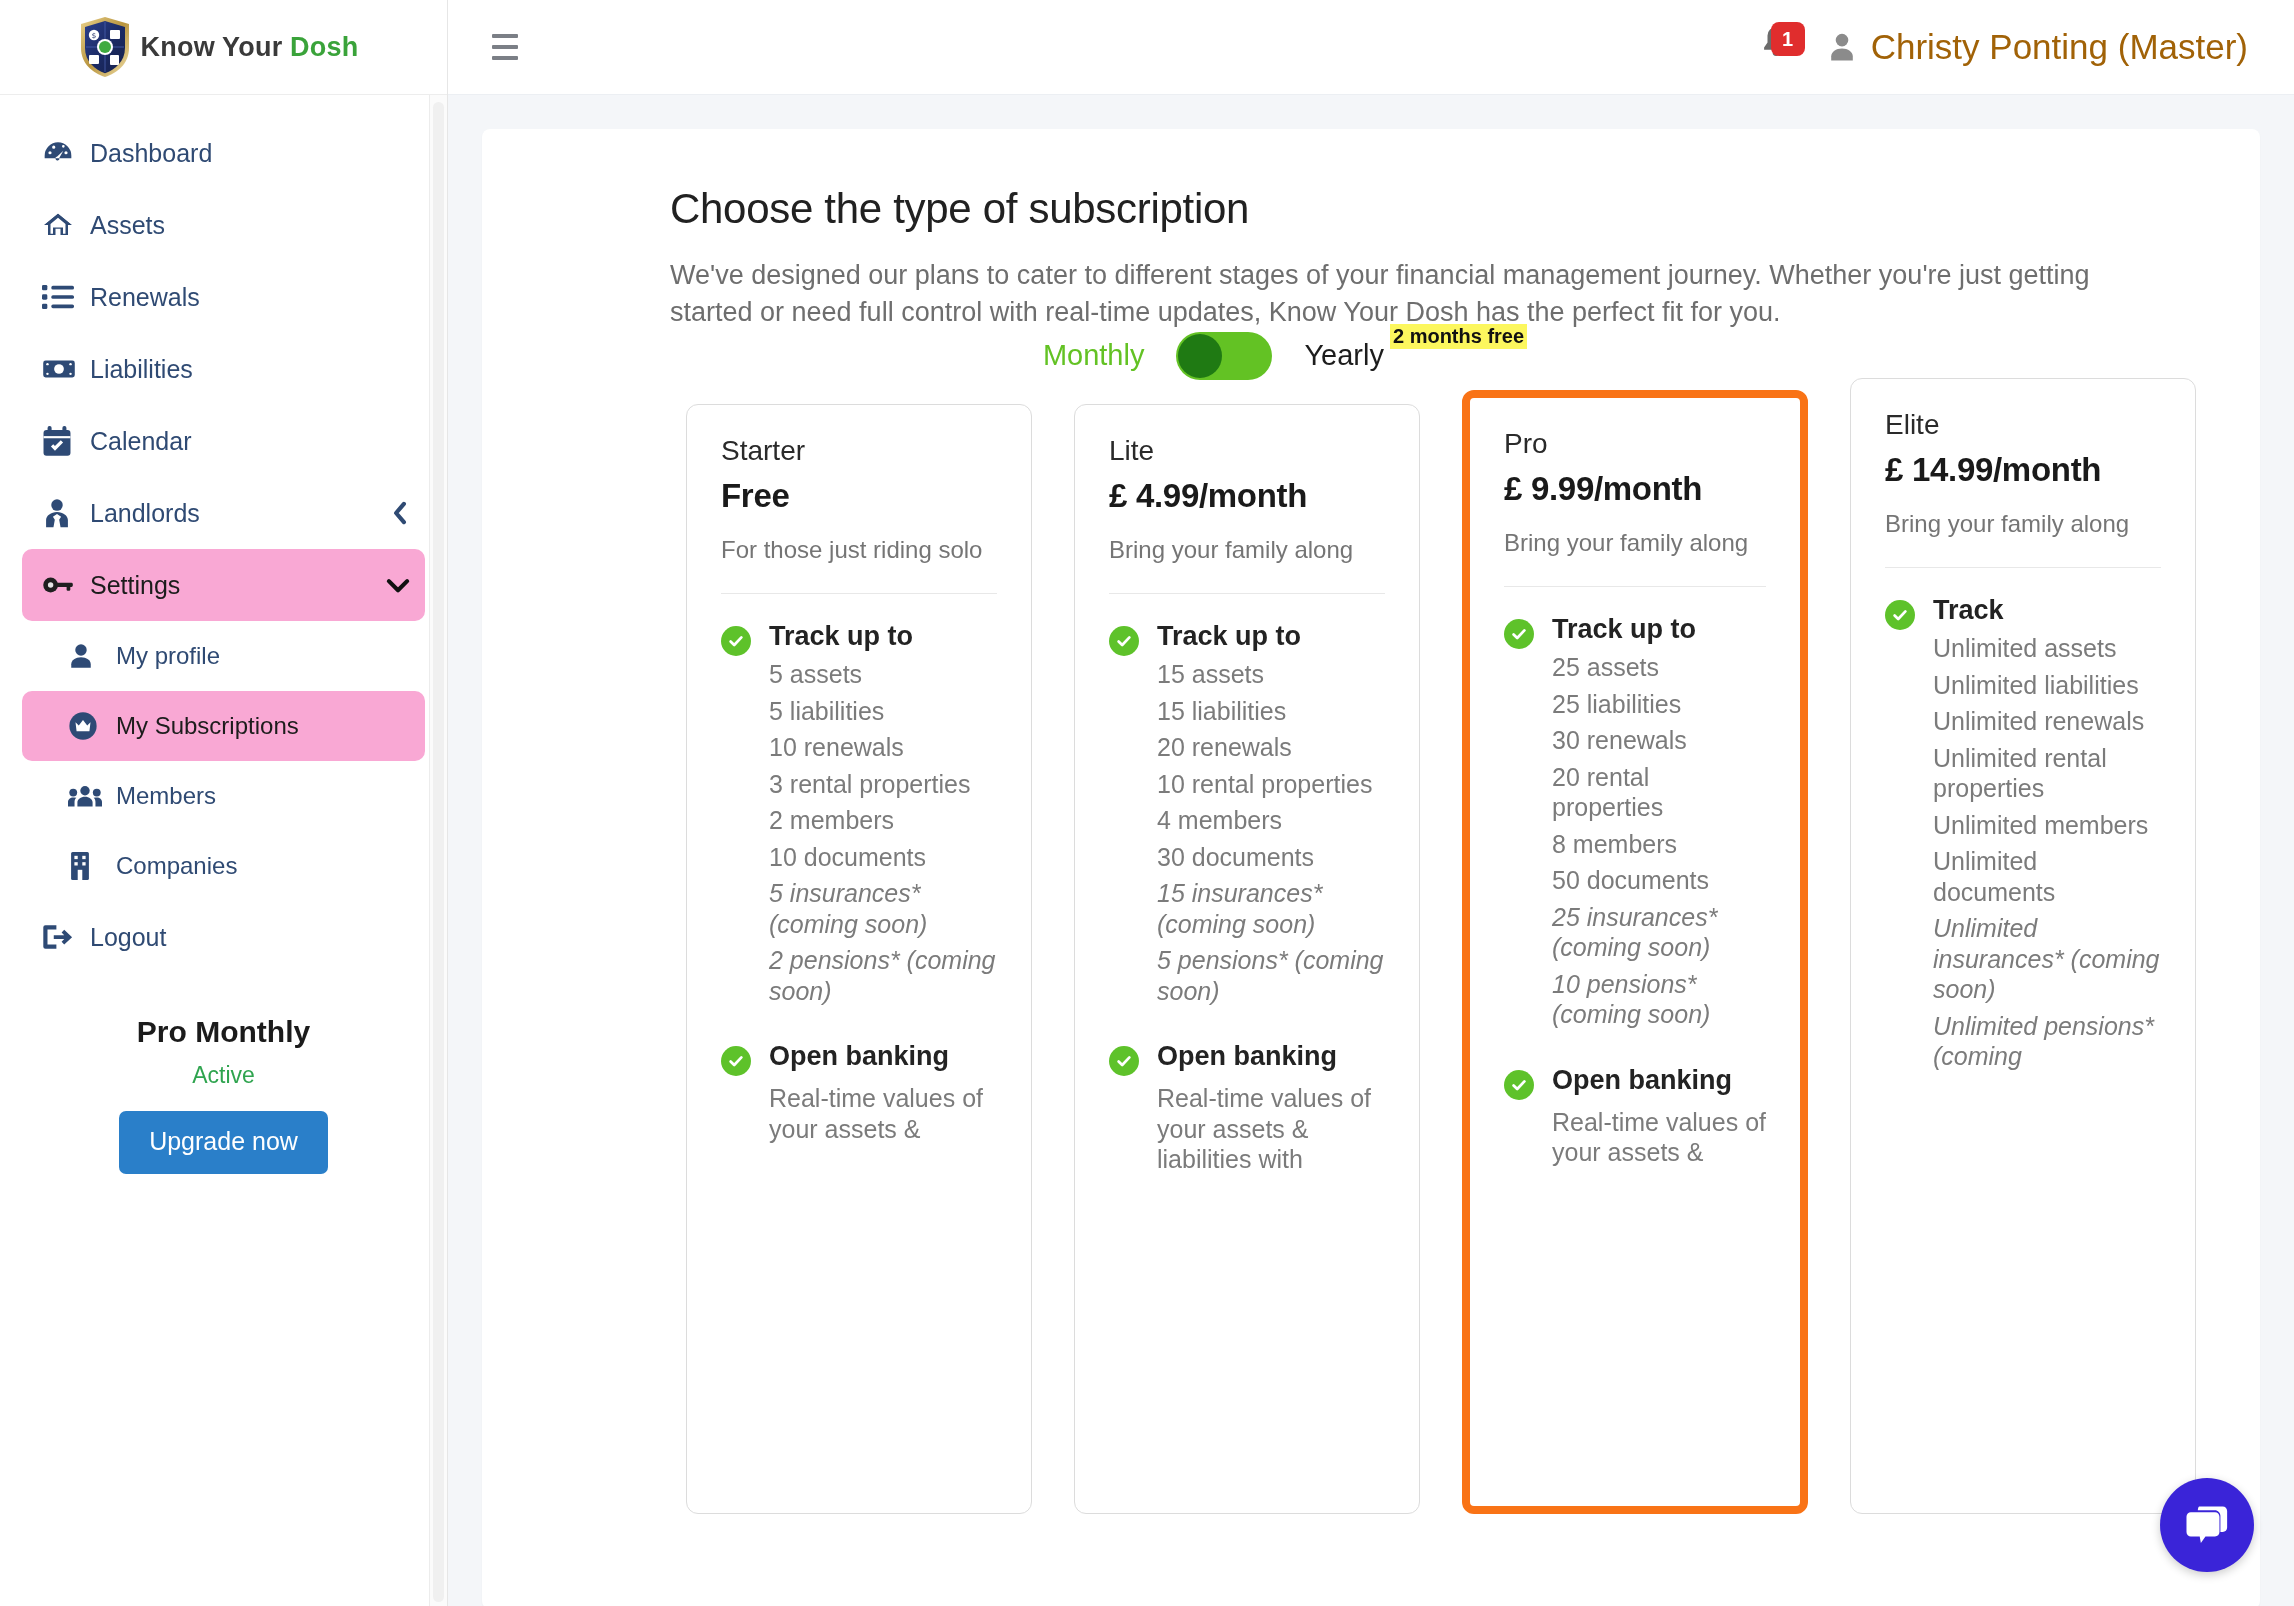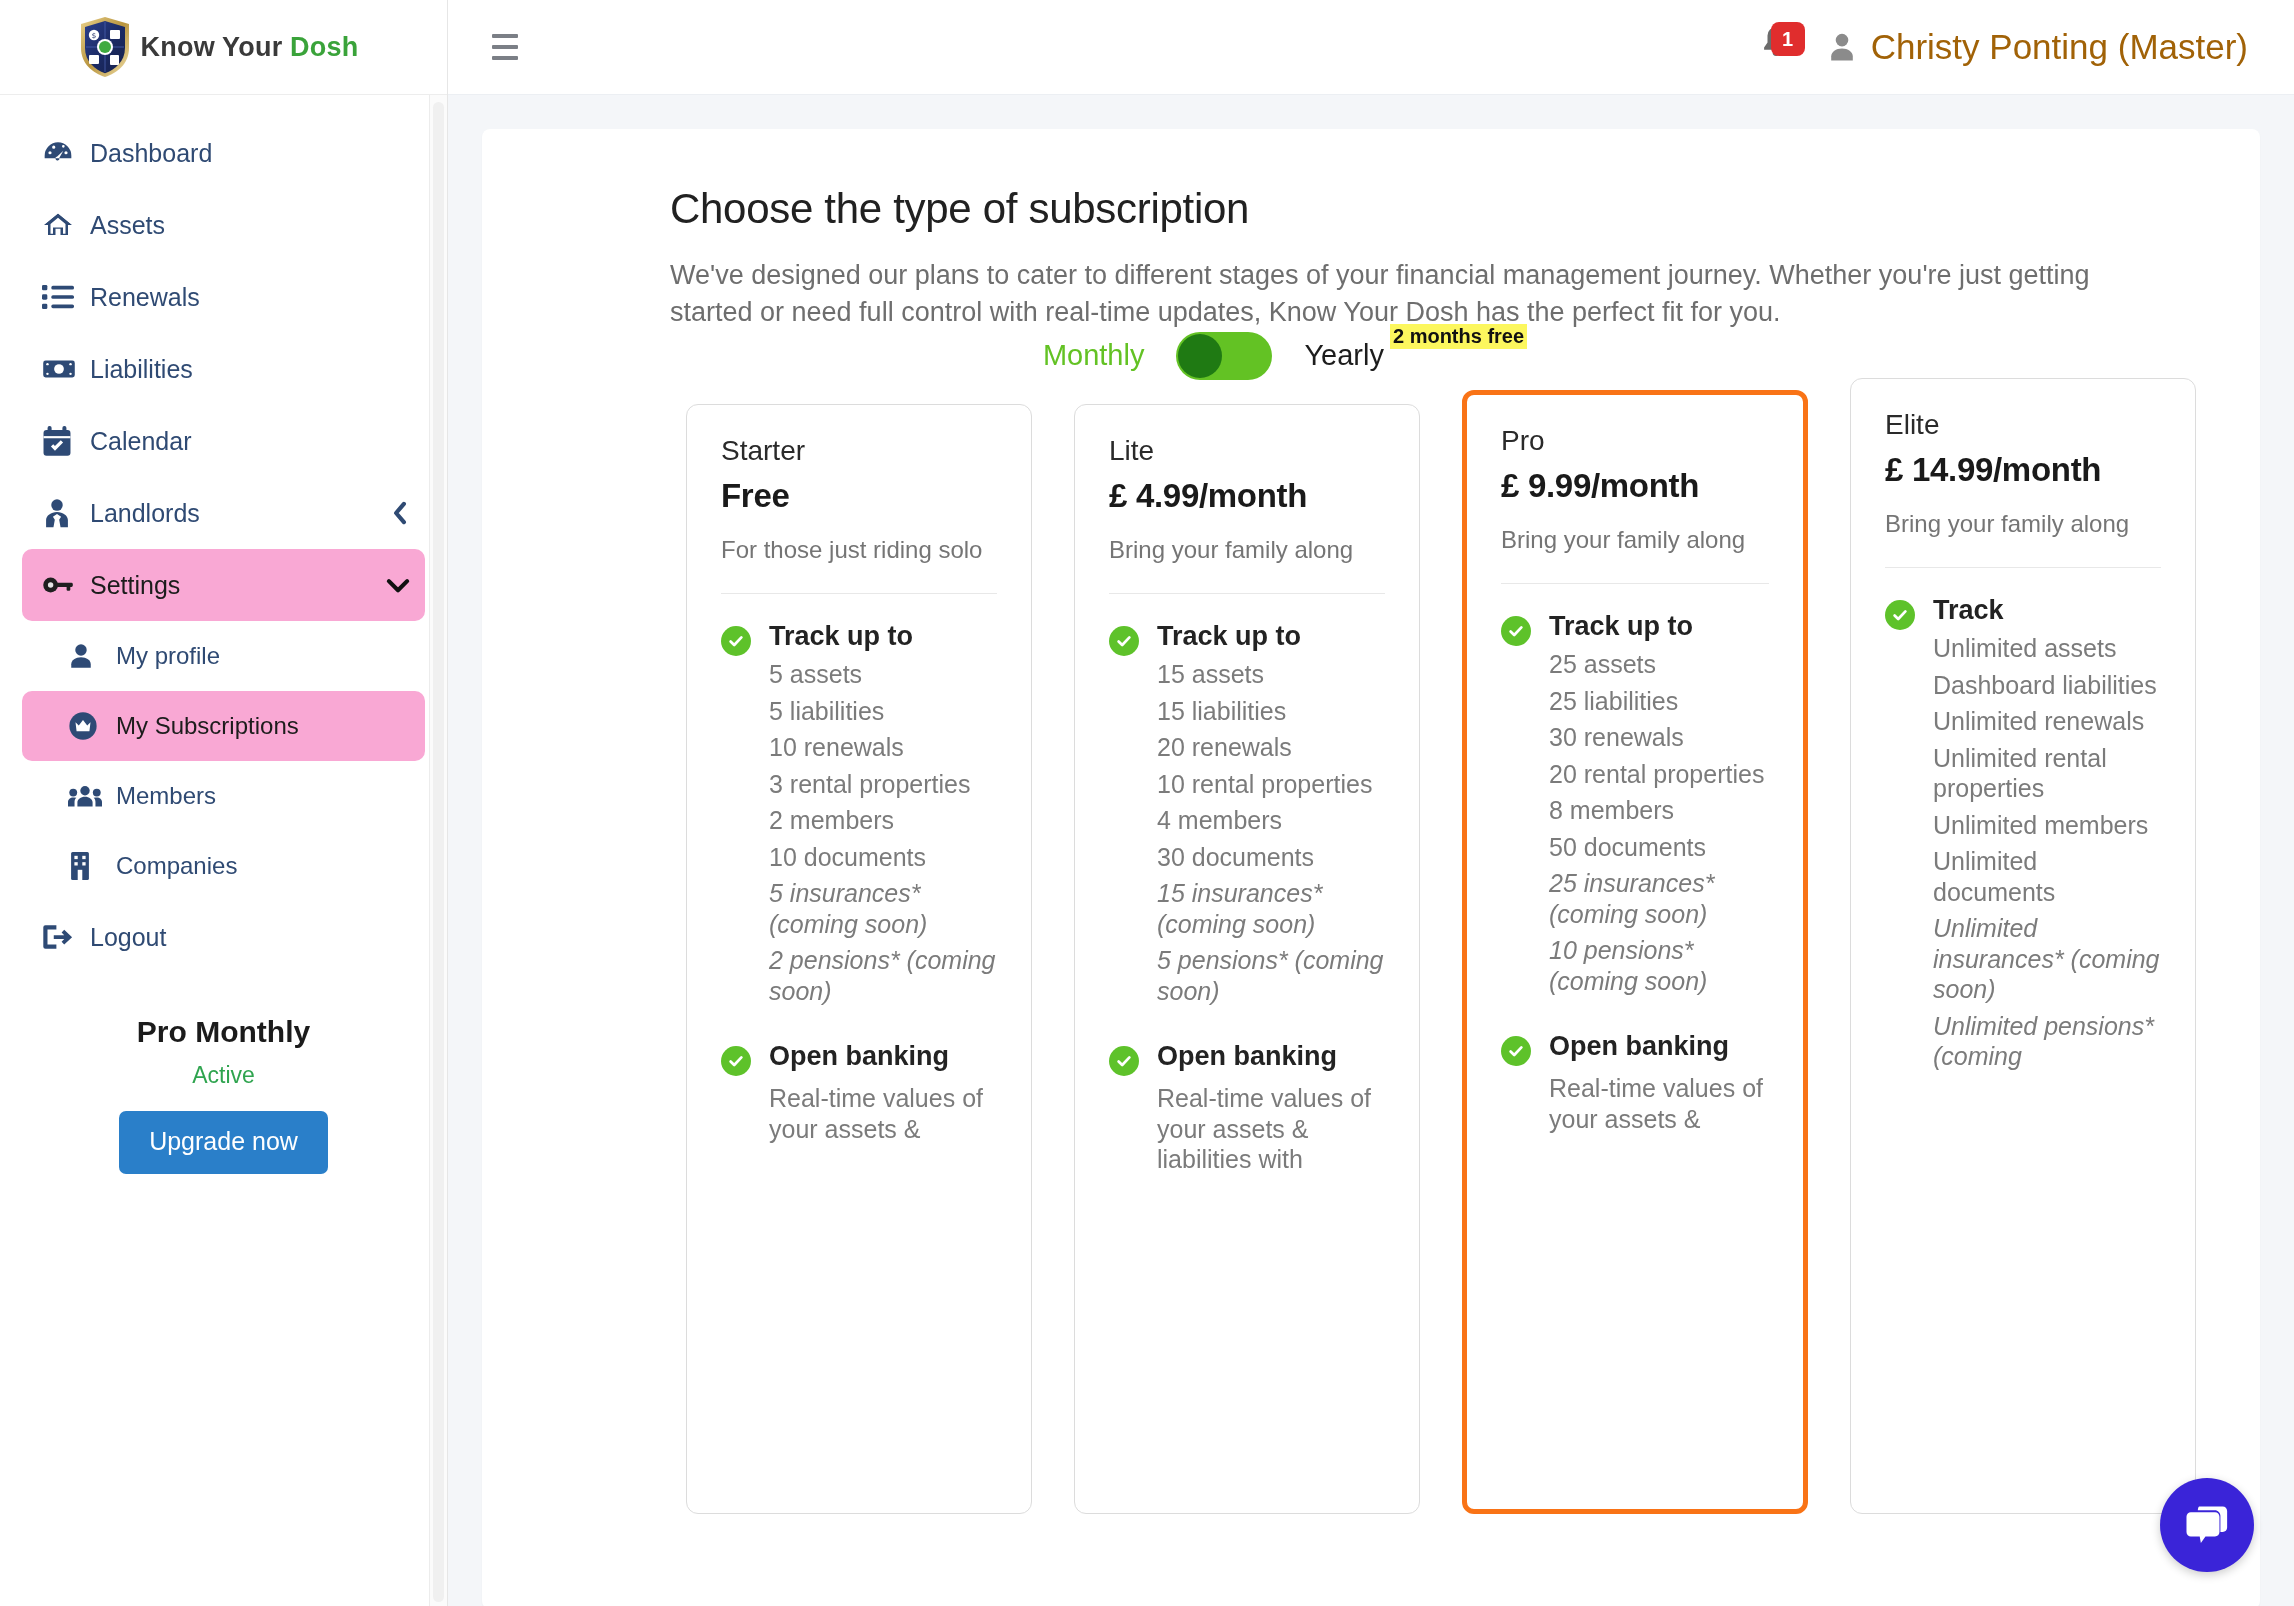--- a/index.html
+++ b/index.html
@@ -143,21 +143,21 @@
     width: 346px; flex: 0 0 346px;
     background: #fff;
     border: 1px solid #dcdcdc;
     border-radius: 12px;
     padding: 30px 34px 0 34px;
     position: relative;
     min-height: 1110px;
     overflow: hidden;
   }
   .plan-card.current {
-    border: 5px solid #f97316;
+    border: 8px solid #f97316;
     margin-top: -14px;
     min-height: 1124px;
   }
   .p-name { font-size: 28px; color: #2a2a2a; }
   .p-price { font-size: 33px; font-weight: bold; color: #1a1a1a; margin-top: 10px; letter-spacing: -.3px; }
   .p-tag { font-size: 24px; color: #757575; margin-top: 19px; line-height: 1.32; }
   .p-div { height: 1px; background: #e8e8e8; margin: 28px 0 26px 0; }
 
   .feat { display: flex; gap: 18px; margin-bottom: 34px; }
   .check {
@@ -541,21 +541,21 @@
               <div class="p-div"></div>
               <div class="feat">
                 <span class="check">
                     <svg viewBox="0 0 20 20" fill="none" stroke="#fff" stroke-width="3" stroke-linecap="round" stroke-linejoin="round">
                       <path d="M4 10.5 L8 14.5 L16 6"></path>
                     </svg>
                   </span>
                 <div class="feat-body">
                   <div class="feat-title">Track</div>
                   <div class="feat-line">Unlimited assets</div>
-                  <div class="feat-line">Dashboard liabilities</div>
+                  <div class="feat-line">Unlimited liabilities</div>
                   <div class="feat-line">Unlimited renewals</div>
                   <div class="feat-line">Unlimited rental properties</div>
                   <div class="feat-line">Unlimited members</div>
                   <div class="feat-line">Unlimited documents</div>
                   <div class="feat-line it">Unlimited insurances* (coming soon)</div>
                   <div class="feat-line it">Unlimited pensions* (coming</div>
                 </div>
               </div>
             </div>
 

